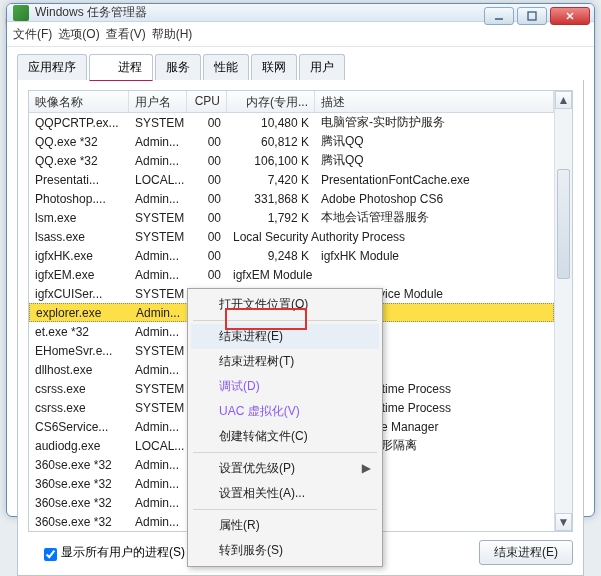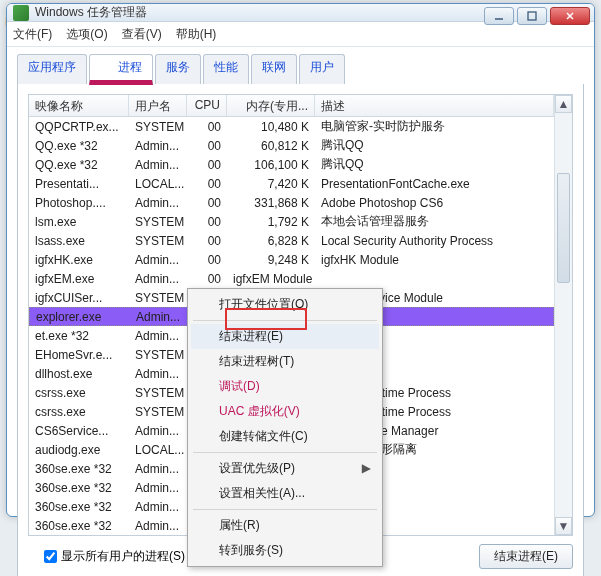--- a/index.html
+++ b/index.html
@@ -13,61 +13,61 @@
 .window { position: absolute; top: 3px; left: 6px; width: 589px; height: 514px; background: #fff; border: 1px solid #5a8fc1; border-radius: 6px; box-shadow: 0 0 8px rgba(0,0,0,0.2); display: flex; flex-direction: column; }
 
 .titlebar { height: 28px; background: linear-gradient(#f3f7fb,#dde8f3); border-bottom: 1px solid #c7d5e3; border-radius: 5px 5px 0 0; display: flex; align-items: center; padding: 0 6px; position: relative; }
 .titlebar .ticon { width: 16px; height: 16px; margin-right: 6px; background: linear-gradient(135deg,#4aa84a,#2f7d2f); border-radius: 2px; }
 .titlebar .title { color: #333; }
 .winbtns { position: absolute; right: 4px; top: 3px; display: flex; gap: 3px; }
 .winbtn { width: 30px; height: 18px; border: 1px solid #8da9c4; border-radius: 3px; background: linear-gradient(#f5f9fc,#d0deea); display: flex; align-items: center; justify-content: center; color: #3a5a7a; }
 .winbtn.close { background: linear-gradient(#e88,#c33); border-color: #a33; color: #fff; width: 40px; }
 .winbtn svg { width: 10px; height: 10px; }
 
-.menubar { height: 22px; display: flex; align-items: center; padding: 12px 6px; gap: 14px; border-bottom: 1px solid #e0e6ec; }
+.menubar { height: 22px; display: flex; align-items: center; padding: 12px 6px; gap: 6px; border-bottom: 1px solid #e0e6ec; }
 .menubar span { color: #333; }
 
 .client { flex: 1; padding: 6px 10px 6px 10px; display: flex; flex-direction: column; }
 
 .tabs { display: flex; border-bottom: 1px solid #b9c7d4; position: relative; top: 1px; }
-.tab { padding: 4px 10px; border: 1px solid #b9c7d4; border-bottom: none; background: #eef2f6; margin-right: 2px; border-radius: 3px 3px 0 0; color: #1d4ed8; }
-.tab.active { background: #fff; position: relative; z-index: 2; border-bottom: 5px solid #be185d; margin-bottom: -1px; padding-left: 28px; }
+.tab { padding: 4px 10px; border: 1px solid #b9c7d4; border-bottom: none; background: #eef2f6; margin-right: 2px; border-radius: 3px 3px 0 0; color: #000000; }
+.tab.active { background: #fff; position: relative; z-index: 2; border-bottom: 1px solid #be185d; margin-bottom: -1px; padding-left: 28px; }
 
 .panel { flex: 1; border: 1px solid #b9c7d4; border-top: none; background: #fff; padding: 10px; display: flex; flex-direction: column; position: relative; }
 
 .listwrap { flex: 1; border: 1px solid #c3cfda; position: relative; overflow: hidden; display: flex; }
 .listhead { display: flex; height: 22px; background: linear-gradient(#fdfdfe,#eef2f6); border-bottom: 1px solid #d0d9e2; }
 .listhead .col { padding: 3px 6px; border-right: 1px solid #d7dfe7; color: #333; white-space: nowrap; overflow: hidden; }
 .listbody { flex: 1; overflow: hidden; }
 .listinner { flex: 1; display: flex; flex-direction: column; }
 .row { display: flex; height: 19px; align-items: center; color: #222; }
-.row.sel { background: #8b5cf6; border: 1px dotted #888; }
+.row.sel { background: #fde047; border: 1px dotted #888; }
 .cell { padding: 1px 6px; white-space: nowrap; overflow: hidden; }
 .c-img { width: 100px; }
 .c-user { width: 58px; }
 .c-cpu { width: 40px; text-align: right; }
 .c-mem { width: 88px; text-align: right; }
 .c-desc { flex: 1; }
 
 .scrollbar { width: 18px; background: #f1f4f7; border-left: 1px solid #d7dfe7; display: flex; flex-direction: column; }
 .sb-btn { height: 18px; border: 1px solid #c7d2dd; background: linear-gradient(#fbfcfd,#e6ecf2); display:flex; align-items:center; justify-content:center; color:#556; }
 .sb-track { flex: 1; position: relative; }
 .sb-thumb { position: absolute; left: 2px; right: 2px; top: 60px; height: 110px; background: linear-gradient(#e9eef3,#d2dce6); border: 1px solid #b8c5d2; border-radius: 2px; }
 
 .bottombar { display: flex; align-items: center; justify-content: space-between; padding-top: 8px; }
-.chk { display: flex; align-items: center; gap: 4px; padding-left: 16px; }
+.chk { display: flex; align-items: flex-end; gap: 4px; padding-left: 16px; }
 .chk input { width: 13px; height: 13px; }
 .btn { padding: 3px 14px; border: 1px solid #9eb2c5; background: linear-gradient(#fdfdfe,#e6ecf2); border-radius: 3px; color: #222; }
 
 .statusbar { height: 24px; border-top: 1px solid #d6dee6; background: #f4f7fa; display: flex; align-items: center; padding: 0 10px; gap: 50px; color: #333; }
 
 .ctxmenu { position: absolute; left: 187px; top: 288px; width: 196px; background: #f4f4f4; border: 1px solid #a7a7a7; box-shadow: 2px 2px 6px rgba(0,0,0,0.25); padding: 3px; z-index: 50; }
 .mi { padding: 4px 10px 4px 28px; color: #222; position: relative; }
 .mi.hl { background: #e8eef6; }
-.mi.disabled { color: #be185d; }
+.mi.disabled { color: #8b5cf6; }
 .mi.sep { height: 1px; background: #d4d4d4; margin: 3px 2px; padding: 0; }
 .mi .arrow { position: absolute; right: 8px; top: 5px; color: #555; }
 .redbox { position: absolute; border: 2px solid #d33; pointer-events: none; }
 .redbox1 { left: 225px; top: 308px; width: 82px; height: 22px; z-index: 60; }
 </style>
 </head>
 <body>
 
 <div class="watermark">
   <span class="circle"></span>
@@ -166,21 +166,20 @@
                 <div class="cell c-img">lsm.exe</div>
                 <div class="cell c-user">SYSTEM</div>
                 <div class="cell c-cpu">00</div>
                 <div class="cell c-mem">1,792 K</div>
                 <div class="cell c-desc">本地会话管理器服务</div>
               </div>
               <div class="row">
                 <div class="cell c-img">lsass.exe</div>
                 <div class="cell c-user">SYSTEM</div>
                 <div class="cell c-cpu">00</div>
-                <div class="cell c-mem">6,828 K</div>
                 <div class="cell c-desc">Local Security Authority Process</div>
               </div>
               <div class="row">
                 <div class="cell c-img">igfxHK.exe</div>
                 <div class="cell c-user">Admin...</div>
                 <div class="cell c-cpu">00</div>
                 <div class="cell c-mem">9,248 K</div>
                 <div class="cell c-desc">igfxHK Module</div>
               </div>
               <div class="row">

